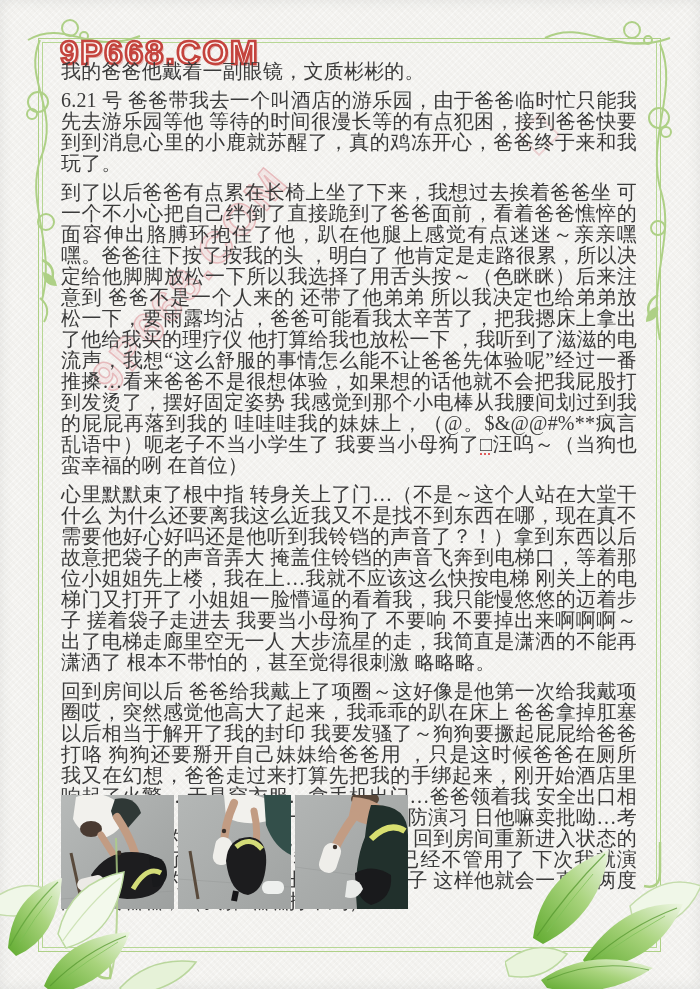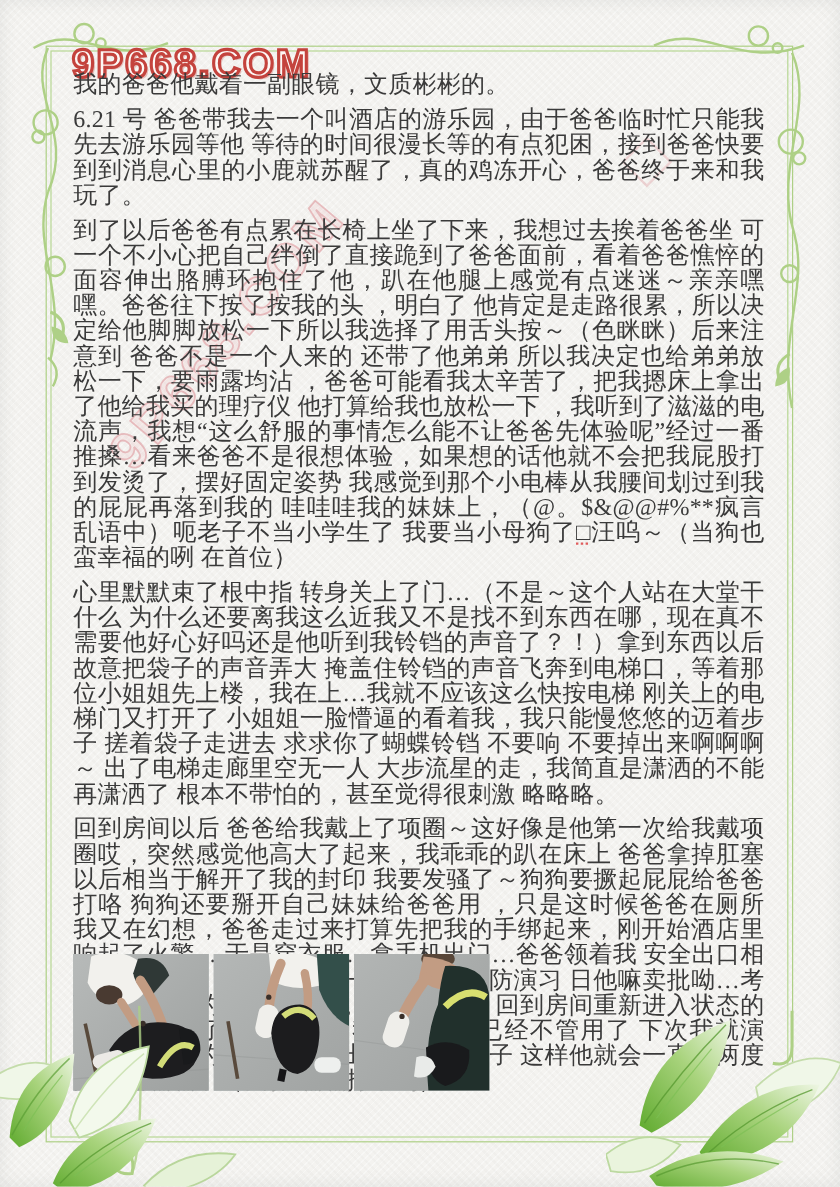--- a/index.html
+++ b/index.html
@@ -93,21 +93,21 @@
 
 <div class="logo">9P668.COM</div>
 
 <div class="wm-diag">9P668.COM</div>
 <div class="wm-diamond"></div>
 
 <div class="doc">
   <p>我的爸爸他戴着一副眼镜，文质彬彬的。</p>
   <p>6.21 号 爸爸带我去一个叫酒店的游乐园，由于爸爸临时忙只能我先去游乐园等他 等待的时间很漫长等的有点犯困，接到爸爸快要到到消息心里的小鹿就苏醒了，真的鸡冻开心，爸爸终于来和我玩了。</p>
   <p><span>到了以后爸爸有点累在长椅上坐了下来，我想过去挨着爸爸坐 可一个不小心把自己绊倒了直接跪到了爸爸面前，看着爸爸憔悴的面容伸出胳膊环抱住了他，趴在他腿上感觉有点迷迷～亲亲嘿嘿。爸爸往下按了按我的头 ，明白了 他肯定是走路很累，所以决定给他脚脚放松一下所以我选择了用舌头按～（色眯眯）后来注意到 爸爸不是一个人来的 还带了他弟弟 所以我决定也给弟弟放松一下，要雨露均沾 ，爸爸可能看我太辛苦了，把我摁床上拿出了他给我买的理疗仪 他打算给我也放松一下 ，我听到了滋滋的电流声，我想“这么舒服的事情怎么能不让爸爸先体验呢”经过一番推搡…看来爸爸不是很想体验，如果想的话他就不会把我屁股打到发烫了，摆好固定姿势 我感觉到那个小电棒从我腰间划过到我的屁屁再落到我的 哇哇哇我的妹妹上，（@。$&amp;@@#%**疯言乱语中）呃老子不当小学生了 我要当小母狗了</span><span class="tofu">□</span><span>汪呜～（当狗也蛮幸福的咧 在首位）</span></p>
-  <p>心里默默束了根中指 转身关上了门…（不是～这个人站在大堂干什么 为什么还要离我这么近我又不是找不到东西在哪，现在真不需要他好心好吗还是他听到我铃铛的声音了？！）拿到东西以后故意把袋子的声音弄大 掩盖住铃铛的声音飞奔到电梯口，等着那位小姐姐先上楼，我在上…我就不应该这么快按电梯 刚关上的电梯门又打开了 小姐姐一脸懵逼的看着我，我只能慢悠悠的迈着步子 搓着袋子走进去 求求你了蝴蝶铃铛 不要响 不要掉出来啊啊啊～ 出了电梯走廊里空无一人 大步流星的走，我简直是潇洒的不能再潇洒了 根本不带怕的，甚至觉得很刺激 略略略。</p>
+  <p>心里默默束了根中指 转身关上了门…（不是～这个人站在大堂干什么 为什么还要离我这么近我又不是找不到东西在哪，现在真不需要他好心好吗还是他听到我铃铛的声音了？！）拿到东西以后故意把袋子的声音弄大 掩盖住铃铛的声音飞奔到电梯口，等着那位小姐姐先上楼，我在上…我就不应该这么快按电梯 刚关上的电梯门又打开了 小姐姐一脸懵逼的看着我，我只能慢悠悠的迈着步子 搓着袋子走进去 我要当小母狗了 不要响 不要掉出来啊啊啊～ 出了电梯走廊里空无一人 大步流星的走，我简直是潇洒的不能再潇洒了 根本不带怕的，甚至觉得很刺激 略略略。</p>
   <p>回到房间以后 爸爸给我戴上了项圈～这好像是他第一次给我戴项圈哎，突然感觉他高大了起来，我乖乖的趴在床上 爸爸拿掉肛塞以后相当于解开了我的封印 我要发骚了～狗狗要撅起屁屁给爸爸打咯 狗狗还要掰开自己妹妹给爸爸用 ，只是这时候爸爸在厕所 我又在幻想，爸爸走过来打算先把我的手绑起来，刚开始酒店里响起了火警 …于是穿衣服…拿手机出门…爸爸领着我 安全出口相遇了一帮人、从十楼走到一楼结果是消防演习 日他嘛卖批呦…考验我和我爹的体力是不是。这么热的天 回到房间重新进入状态的时候就不讲了，我发现了我撒娇躲打已经不管用了 下次我就演戏，两度疼的时候我就演出十度疼的样子 这样他就会一直用两度的力气嘿嘿，（我躲 嘿嘿打不到）</p>
 </div>
 
 <div class="photos">
   <figure class="photo" aria-label="人弯腰按着趴在地上戴黄项圈的黑狗">
     <svg width="113" height="114" viewBox="0 0 113 114">
       <defs>
         <linearGradient id="pav1" x1="0" y1="0" x2="1" y2="1">
           <stop offset="0" stop-color="#b7bab9"></stop>
             <stop offset="1" stop-color="#9da09f"></stop>

